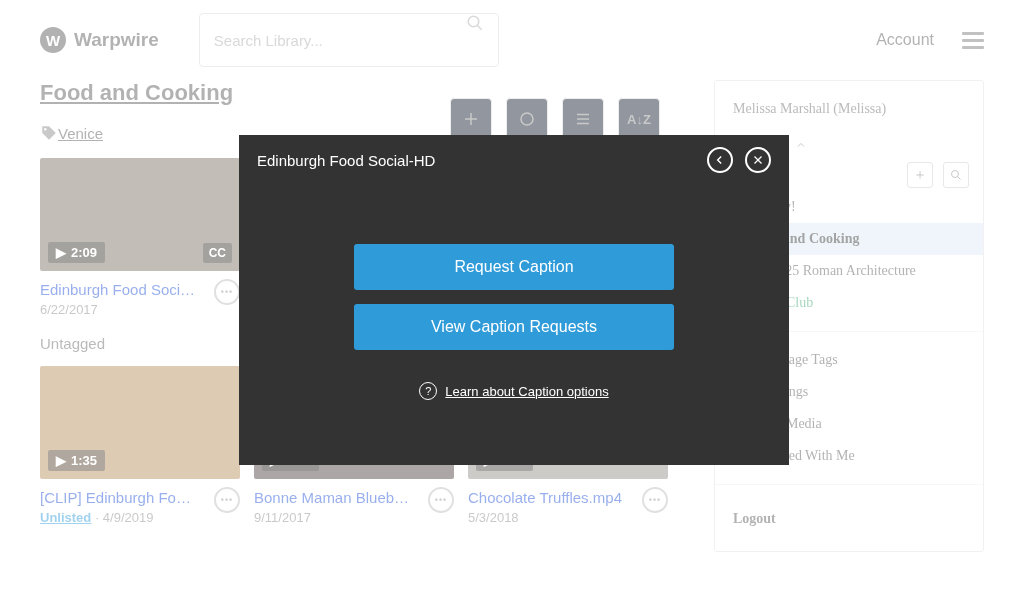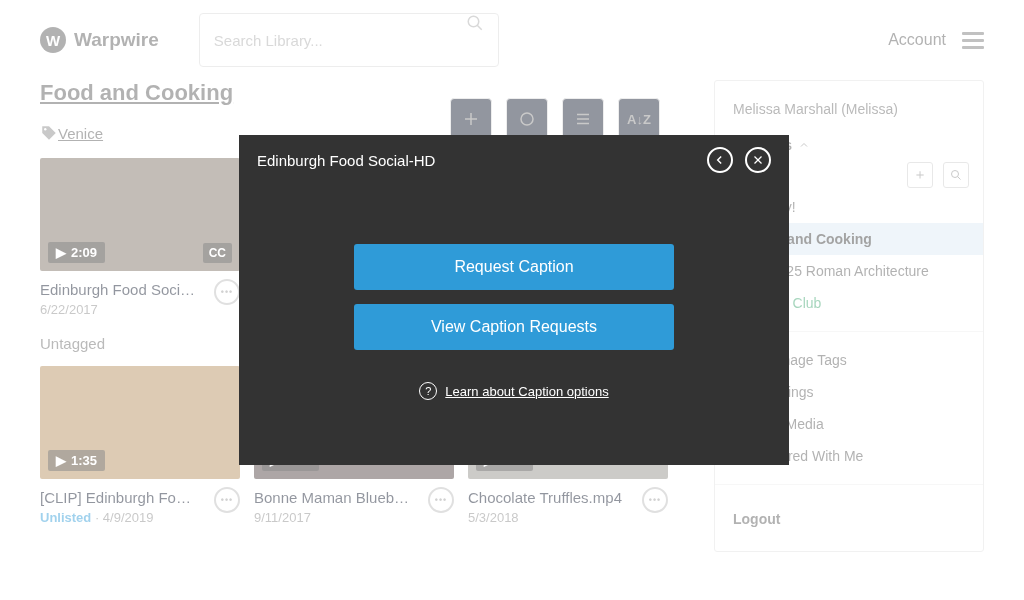--- a/index.html
+++ b/index.html
@@ -33,37 +33,38 @@
     width: 300px; height: 54px;
     border: 1px solid #d8d8d8; border-radius: 4px;
     display: flex; padding: 0 14px;
     color: #aaa;
   }
   .search-input {
     flex: 1; border: none; outline: none;
     font-size: 15px; color: #555; background: transparent;
   }
   .search-input::placeholder { color: #aaa; }
-  .account { margin-left: auto; display: flex; align-items: center; gap: 16px; color: #555; font-size: 16px; cursor: pointer; }
+  .account { margin-left: auto; display: flex; align-items: center; gap: 28px; color: #555; font-size: 16px; cursor: pointer; }
   .hamburger { display: flex; flex-direction: column; gap: 4px; }
   .hamburger span { width: 22px; height: 3px; background: #777; border-radius: 1px; }
 
   
   .main {
     display: flex;
     padding: 0 40px;
     gap: 40px;
   }
   .content { flex: 1; }
   .sidebar {
     width: 270px;
     border: 1px solid #e0e0e0;
     border-radius: 3px;
     padding: 16px 0 24px;
     font-size: 14px;
+    font-family: Liberation Serif, serif;
   }
 
   
   .page-title { font-size: 22px; font-weight: 700; color: #555; text-decoration: underline; margin-bottom: 18px; }
   .tagrow { display:flex; align-items:center; margin-bottom: 16px; }
   .tag-link { color:#555; text-decoration: underline; font-size:15px; }
 
   .toolbar { position:absolute; left: 450px; top: 98px; display:flex; gap:14px; }
   .tool-btn {
     width:42px; height:42px; border:1px solid #d8d8d8; border-radius:4px;
@@ -83,25 +84,25 @@
     background: rgba(0,0,0,.55); color:#fff;
     font-size:13px; font-weight:700; padding:3px 8px; border-radius:2px;
     display:flex; align-items:center; gap:5px;
   }
   .cc-badge {
     position:absolute; right:8px; bottom:8px;
     background: rgba(0,0,0,.55); color:#fff;
     font-size:12px; font-weight:700; padding:3px 6px; border-radius:2px;
   }
   .card-title {
-    font-size:15px; color:#0f172a; margin-top:10px;
+    font-size:15px; color:#1d4ed8; margin-top:10px;
     white-space:nowrap; overflow:hidden; text-overflow:ellipsis; max-width:170px;
   }
   .card-meta { font-size:13px; color:#888; margin-top:4px; }
-  .unlisted { color:#2f9bd8; font-weight:600; }
+  .unlisted { color:#2f9bd8; font-weight:600;text-decoration:underline; }
   .card-row { display:flex; align-items:flex-start; }
   .card-col { flex:1; min-width:0; }
   .more-btn {
     width:26px; height:26px; border:2px solid #bbb; border-radius:50%;
     display:flex; align-items:center; justify-content:center; margin-top:8px;
     color:#999; font-weight:700; letter-spacing:1px; cursor:pointer; font-size:9px;
   }
   .section-label { font-size:15px; color:#666; margin: 8px 0 14px; }
 
   

